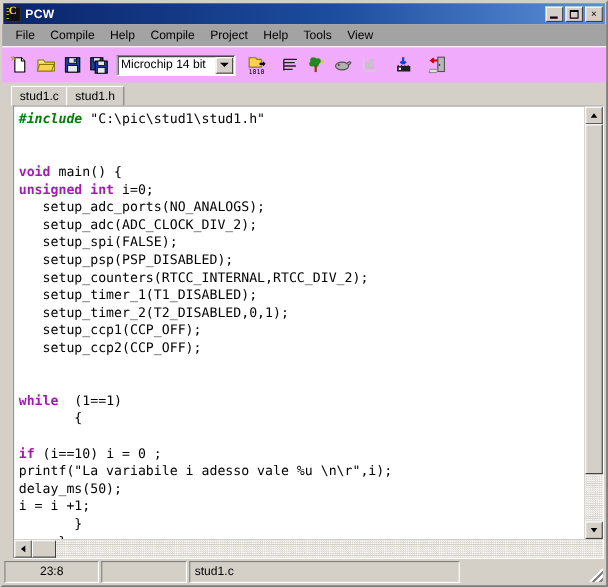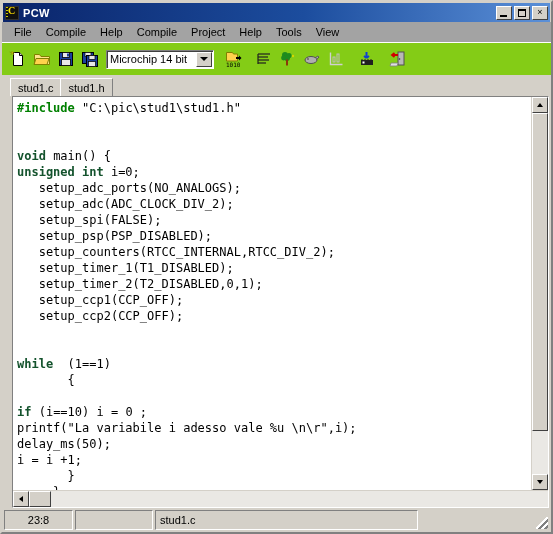--- a/index.html
+++ b/index.html
@@ -110,21 +110,21 @@
     padding: 2px 7px;
     font-size: 11px;
     color: #000;
     white-space: nowrap;
   }
   
   .toolbar {
     height: 32px;
     display: flex;
     align-items: center;
-    background: #84cc16;
+    background: #f0abfc;
     border-top: 1px solid #ffffff;
     flex: none;
     padding-left: 4px;
   }
   .tb-btn {
     width: 24px; height: 24px;
     display: flex; align-items: center; justify-content: center;
     flex: none;
   }
   .tb-sep { width: 7px; flex: none; }
@@ -218,22 +218,22 @@
     flex: 1;
     background: #ffffff;
     overflow: hidden;
     padding: 3px 0 0 4px;
     font-family: "DejaVu Sans Mono", monospace;
     font-size: 12px;
     line-height: 16px;
     white-space: pre;
     color: #000000;
   }
-  .code .kw { color: #14532d; font-weight: bold; }
-  .code .pp { color: #008000; font-weight: bold; }
+  .code .kw { color: #a21caf; font-weight: bold; }
+  .code .pp { color: #008000; font-weight: bold; font-style: italic; }
   .code .ln { display: block; height: 16px; }
   
   .vscroll {
     width: 16px;
     background: #ffffff;
     border-left: 1px solid #d4d0c8;
     display: flex;
     flex-direction: column;
     flex: none;
   }
@@ -288,21 +288,21 @@
     box-sizing: border-box;
     display: flex;
     align-items: center;
     font-size: 11px;
     color: #000;
     background: #d4d0c8;
     padding: 0 4px;
     overflow: hidden;
     white-space: nowrap;
   }
-  .sc-pos { width: 69px; justify-content: center; }
+  .sc-pos { width: 86px; justify-content: center; }
   .sc-mode { width: 78px; }
   .sc-file { flex: 1; }
   .sc-proj { width: 113px; margin-top: 43px; }
   .grip {
     width: 14px;
     position: relative;
     flex: none;
   }
   .grip::after {
     content: "";

